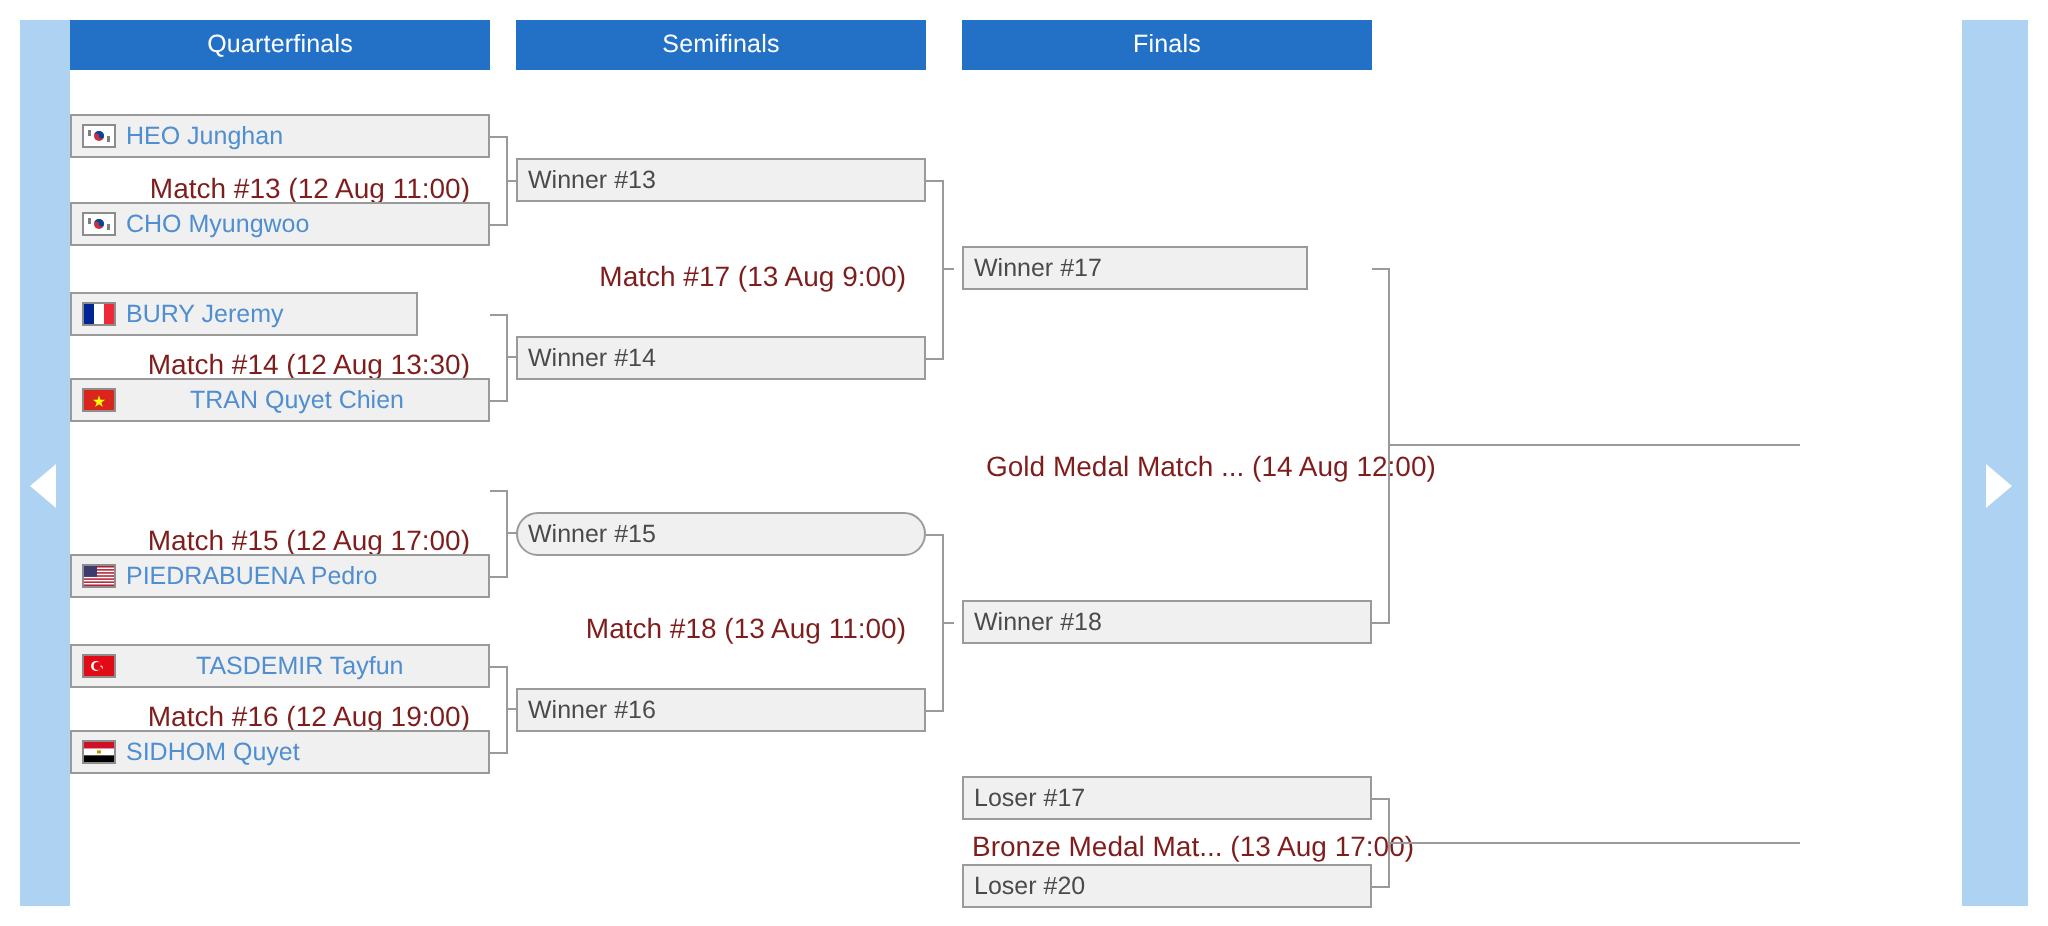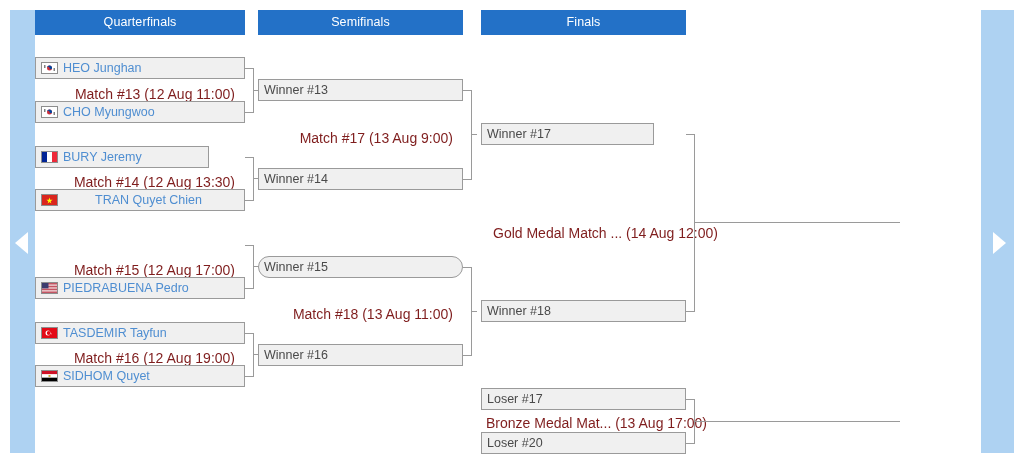--- a/index.html
+++ b/index.html
@@ -211,21 +211,21 @@
           <rect width="13" height="10.78" fill="#3c3b6e"></rect>
         </svg>
     </span>
     <span class="entry-name">PIEDRABUENA Pedro</span>
   </div>
   <div class="conn h" style="left:245px; top:245px; width:9px;"></div>
   <div class="conn h" style="left:245px; top:288px; width:9px;"></div>
   <div class="conn v" style="left:253px; top:245px; height:44px;"></div>
   <div class="conn h" style="left:253px; top:266px; width:6px;"></div>
 
-  <div class="entry-box player" style="left:35px; top:322px; width:210px;">
+  <div class="entry-box player" style="left:35px; top:322px; width:210px;gap:35px;">
     <span class="flag">
       <svg viewBox="0 0 30 20">
           <rect width="30" height="20" fill="#e30a17"></rect>
           <circle cx="12" cy="10" r="5" fill="#fff"></circle>
           <circle cx="13.6" cy="10" r="4" fill="#e30a17"></circle>
           <path d="M18.4 10l-2.6.85 1.6-2.2v2.7l1.6 2.2z" fill="#fff"></path>
         </svg>
     </span>
     <span class="entry-name">TASDEMIR Tayfun</span>
   </div>

